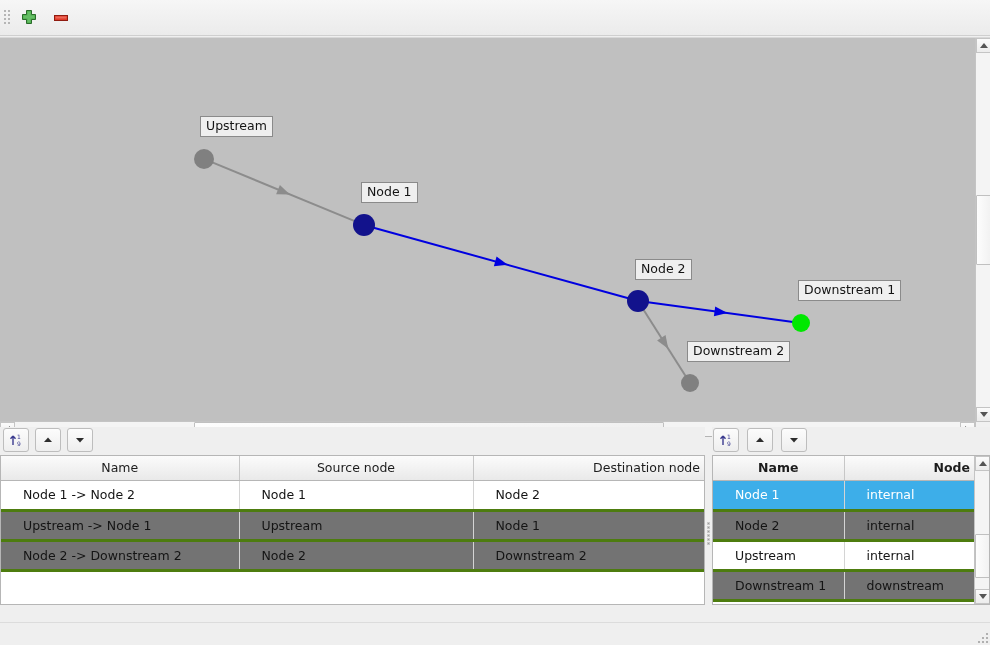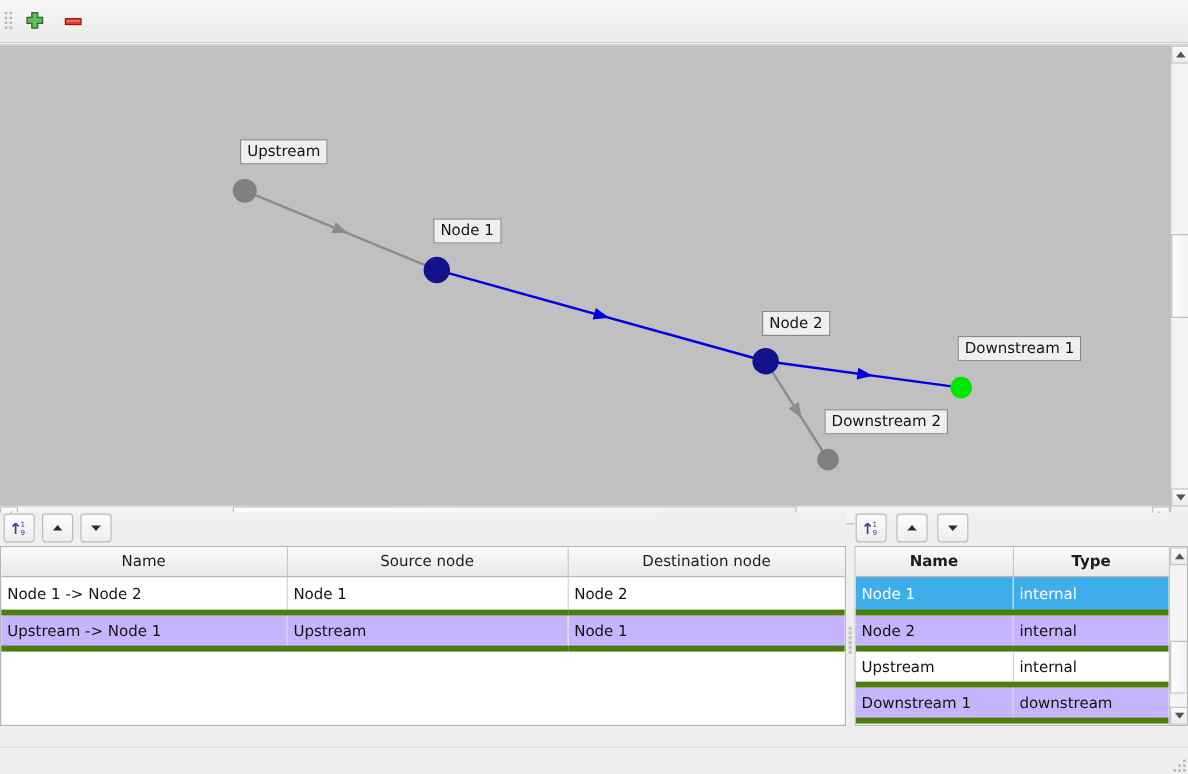--- a/index.html
+++ b/index.html
@@ -139,34 +139,34 @@
     height: 24px;
     background: linear-gradient(#fbfbfb, #e9e9e9);
     border-right: 1px solid #c7c7c7;
     border-bottom: 1px solid #b6b6b6;
     font-weight: normal;
     font-size: 12.5px;
     color: #1c1c1c;
     text-align: center;
     padding: 0 4px;
   }
-  thead th:last-child { border-right: none; }
+  thead th:last-child { border-right: none; text-align: right; }
   .pane-right thead th { font-weight: bold; }
   tbody td {
     height: 30px;
     border-right: 1px solid #d4d4d4;
-    border-bottom: 5px solid #4d7c0f;
-    padding: 0 5px;
+    border-bottom: 3px solid #4d7c0f;
+    padding: 0 22px;
     font-size: 12.5px;
     color: #141414;
     white-space: nowrap;
     overflow: hidden;
   }
   tbody td:last-child { border-right: none; }
-  tbody tr.alt td { background: #c4b5fd; }
+  tbody tr.alt td { background: #737373; }
   tbody tr.selected td { background: #3daee9; color: #ffffff; }
 
   .vsb-table {
     position: absolute; right: 0; top: 0; width: 15px; bottom: 0;
     background: #f4f4f4; border-left: 1px solid #c4c4c4;
   }
 
   
   .split-v {
     position: absolute; left: 705px; top: 444px; width: 7px; height: 178px;
@@ -342,20 +342,25 @@
               <tr>
                 <td>Node 1 -&gt; Node 2</td>
                 <td>Node 1</td>
                 <td>Node 2</td>
               </tr>
               <tr class="alt">
                 <td>Upstream -&gt; Node 1</td>
                 <td>Upstream</td>
                 <td>Node 1</td>
               </tr>
+              <tr class="alt">
+                <td>Node 2 -&gt; Downstream 2</td>
+                <td>Node 2</td>
+                <td>Downstream 2</td>
+              </tr>
             </tbody>
         </table>
       </div>
     </div>
 
     <div class="pane pane-right">
       <div class="pane-toolbar">
         <div class="sm-btn" style="left:1px;">
           <svg width="16" height="16" viewBox="0 0 16 16">
             <path d="M5 13 V4 M5 4 L2.5 6.8 M5 4 L7.5 6.8" stroke="#3b3b8f" stroke-width="1.4" fill="none"></path>
@@ -378,21 +383,21 @@
       <div class="table-box">
         <div style="position:absolute;left:0;top:0;right:15px;bottom:0;overflow:hidden;">
           <table>
             <colgroup>
               <col style="width:131px">
               <col>
             </colgroup>
             <thead>
               <tr>
                 <th>Name</th>
-                <th>Type</th>
+                <th>Node</th>
               </tr>
             </thead>
             <tbody id="nodes-tbody">
                 <tr class="selected">
                   <td>Node 1</td>
                   <td>internal</td>
                 </tr>
                 <tr class="alt">
                   <td>Node 2</td>
                   <td>internal</td>

